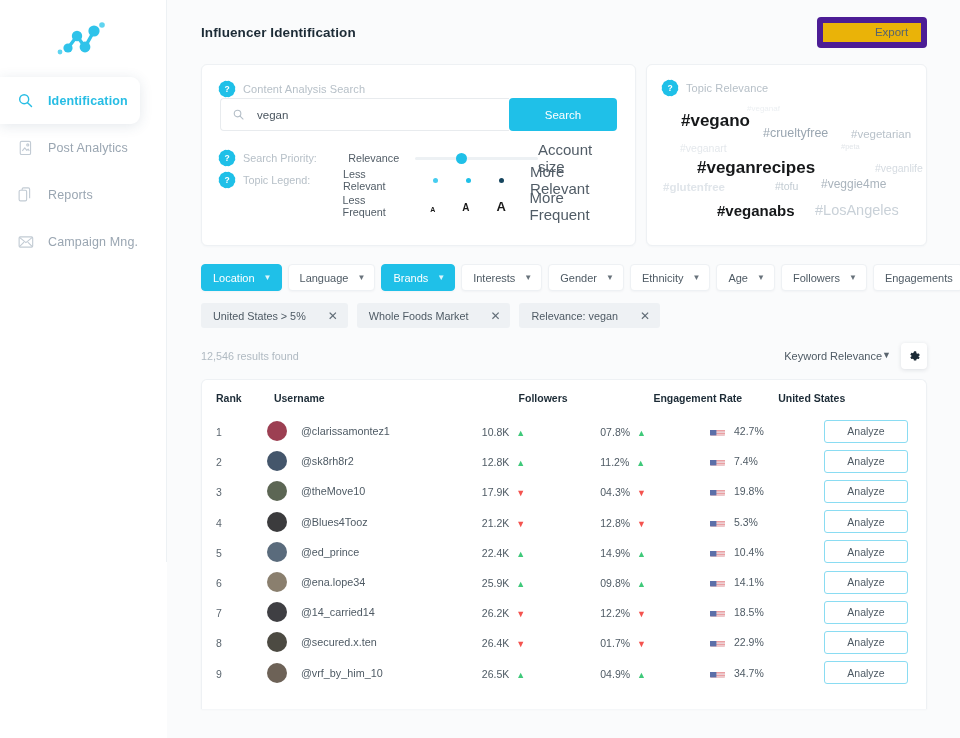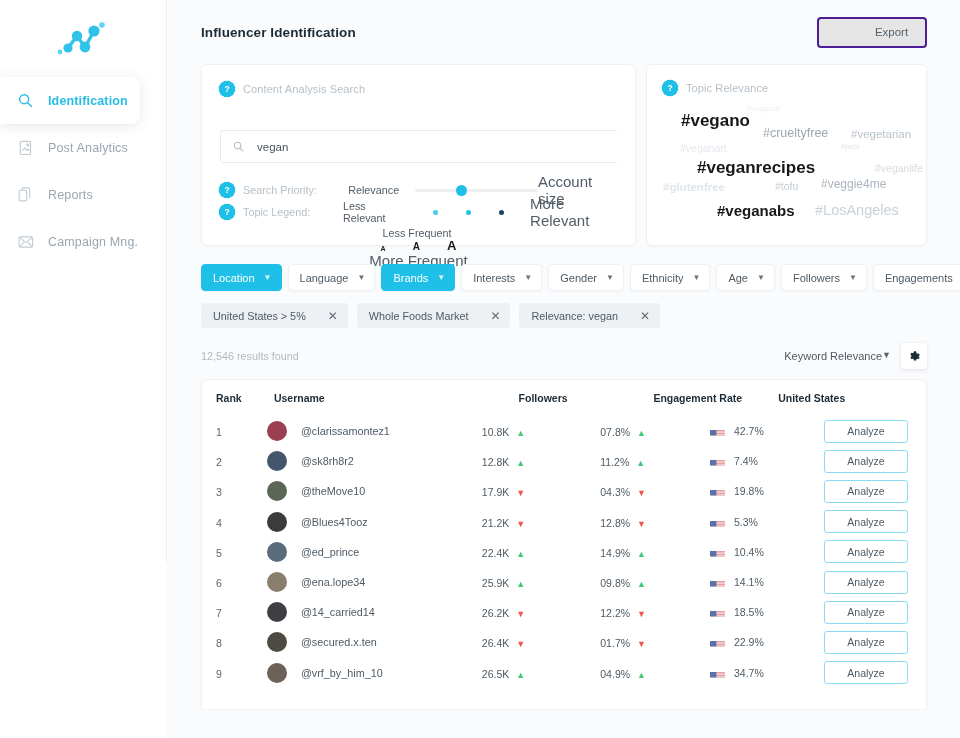--- a/index.html
+++ b/index.html
@@ -39,22 +39,22 @@
   .lbl { white-space: nowrap; }
 
   
   .main { flex: 1 1 auto; background: #fafbfc; height: 738px; position: relative; overflow: hidden; }
   .topbar {
     height: 64px; display: flex; align-items: center; justify-content: space-between;
     padding: 0 33px 0 34px;
   }
   .page-title { font-size: 13.5px; color: #1c2b36; font-weight: 600; letter-spacing: .1px; }
   .export-btn {
-    width: 110px; height: 31px; border: 2px solid #4c1d95; border-radius: 4px;
-    background: #e5e5e5; color: #56636e; font-size: 11.5px;
+    width: 110px; height: 31px; border: 6px solid #4c1d95; border-radius: 4px;
+    background: #eab308; color: #56636e; font-size: 11.5px;
     display: flex; align-items: center; justify-content: center; cursor: pointer; padding-left: 39px;
   }
 
   .content { padding: 0 33px 0 34px; }
 
   
   .cards-row { display: flex; gap: 10px; }
   .card {
     background: #fff; border: 1px solid #eef1f4; border-radius: 6px;
     box-shadow: 0 1px 2px rgba(40,60,80,.03);
@@ -70,21 +70,21 @@
     border-radius: 4px;
   }
   .help-badge::before, .help-badge::after {
     content: ""; position: absolute; inset: 0; background: #1fc0e8; border-radius: 4px;
   }
   .help-badge::before { transform: rotate(30deg); }
   .help-badge::after { transform: rotate(60deg); }
   .help-badge span { position: relative; z-index: 2; }
   .card-head-label { font-size: 11px; color: #b7c0c8; letter-spacing: .1px; }
 
-  .search-row { display: flex; margin-top: 32px; }
+  .search-row { display: flex; margin-top: 0; }
   .search-input-wrap {
     flex: 1 1 auto; height: 33px; border: 1px solid #e8ebee; border-right: none;
     border-radius: 4px 0 0 4px; display: flex; align-items: center; padding-left: 12px;
     background: #fff;
   }
   .search-input-wrap .mag { margin-right: 13px; }
   .search-input {
     border: none; outline: none; font-family: "Liberation Sans", sans-serif;
     font-size: 11.5px; color: #4a555f; width: 100%; background: transparent;
   }
@@ -263,20 +263,21 @@
           <div class="search-row">
             <div class="search-input-wrap">
               <span class="mag">
                 <svg width="11" height="11" viewBox="0 0 16 16" fill="none" stroke="#b4bec7" stroke-width="1.6">
                   <circle cx="6.6" cy="6.6" r="4.8"></circle>
                     <path d="M10.3 10.3 L14.6 14.6" stroke-linecap="round"></path>
                 </svg>
               </span>
               <input class="search-input" type="text" value="vegan" style="">
             </div>
+            <button class="search-btn">Search</button>
           </div>
 
           <div class="legend-block">
             <div class="legend-line">
               <div class="legend-name">
                 <span class="help-badge">
                     <span>?</span>
                   </span>
                 <span>Search Priority:</span>
               </div>
@@ -300,21 +301,21 @@
               <div class="legend-mid">
                 <div class="dots" id="legend-dots">
                     <span class="dot" style="width: 5px; height: 5px; background: rgb(70, 205, 240);"></span>
                     <span class="dot" style="width: 5px; height: 5px; background: rgb(31, 192, 232);"></span>
                     <span class="dot" style="width: 5px; height: 5px; background: rgb(22, 69, 94);"></span>
                   </div>
               </div>
               <div class="legend-right">More Relevant</div>
             </div>
 
-            <div class="legend-line" style="margin-top:4px;flex-direction:column;">
+            <div class="legend-line" style="margin-top:4px;">
               <div class="legend-name"></div>
               <div class="legend-left">Less Frequent</div>
               <div class="legend-mid">
                 <div class="letters" id="legend-letters">
                     <span style="font-size: 7px;">A</span>
                     <span style="font-size: 10px;">A</span>
                     <span style="font-size: 13px;">A</span>
                   </div>
               </div>
               <div class="legend-right">More Frequent</div>

